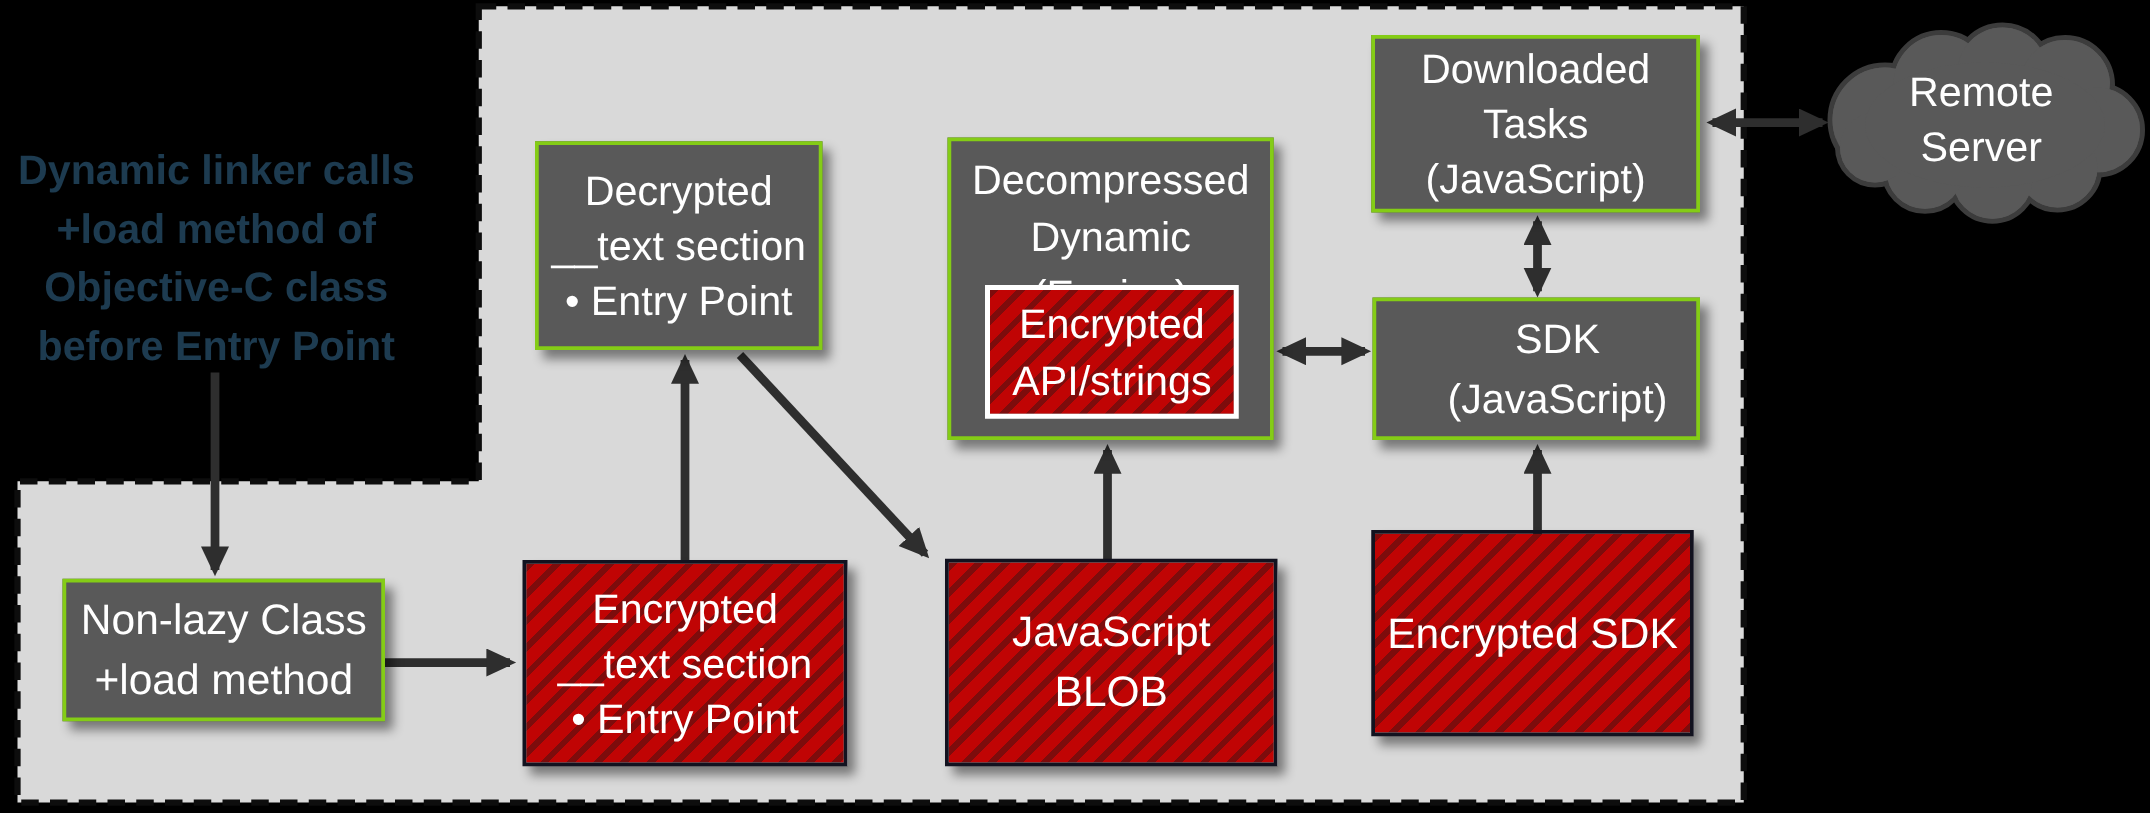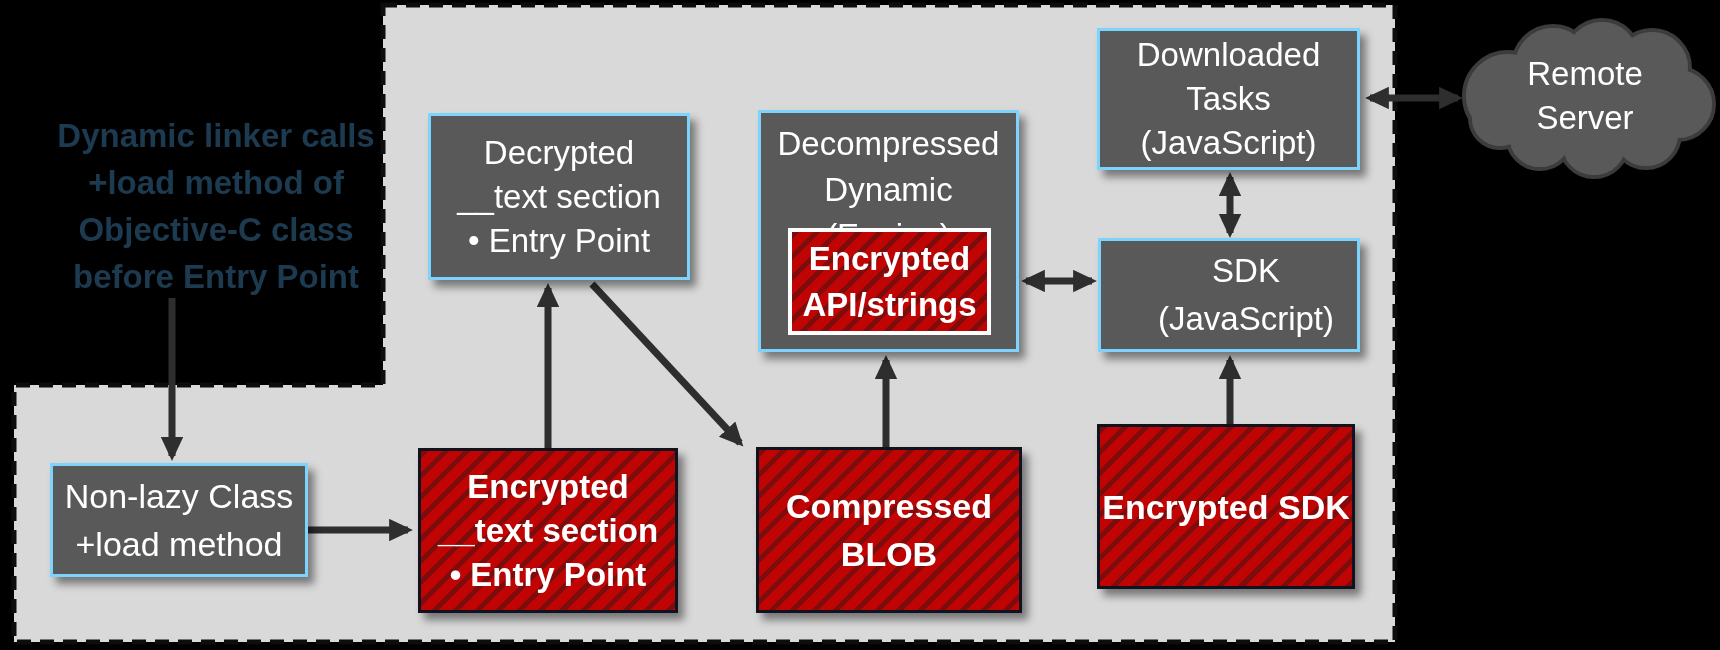--- a/index.html
+++ b/index.html
@@ -27,39 +27,38 @@
     position: absolute;
     box-sizing: border-box;
     display: flex;
     align-items: center;
     justify-content: center;
     text-align: center;
     color: #ffffff;
   }
   .gray {
     background: #595959;
-    border: 3px solid #7dd3fc;
+    border: 3px solid #84cc16;
     box-shadow: 6px 7px 8px rgba(0,0,0,0.45);
   }
   .red {
     background: repeating-linear-gradient(135deg, #7d0c0c 0 5px, #c00404 5px 15px);
     border: 3px solid #12121f;
     box-shadow: 6px 7px 8px rgba(0,0,0,0.45);
-    font-weight: bold;
   }
   .red.inner {
     border: 4px solid #ffffff;
     box-shadow: none;
   }
   .label {
     white-space: pre-line;
     font-size: 33px;
     line-height: 44px;
   }
-  #box-decrypted { left: 428px; top: 113px; width: 262px; height: 167px; }
+  #box-decrypted { left: 428px; top: 113px; width: 230px; height: 167px; }
   #box-plugin    { left: 758px; top: 110px; width: 261px; height: 242px;
                    align-items: flex-start; padding-top: 8px; }
   #box-plugin .label { line-height: 46px; }
   #box-api       { left: 27px; top: 115px; width: 203px; height: 107px; }
   #box-tasks     { left: 1097px; top: 28px;  width: 263px; height: 142px; }
   #box-sdk       { left: 1098px; top: 238px; width: 262px; height: 114px; padding-left: 34px; }
   #box-sdk .label { line-height: 48px; }
   #box-nonlazy   { left: 50px;  top: 463px; width: 258px; height: 114px; }
   #box-nonlazy .label { font-size: 34px; line-height: 48px; }
   #box-enctext   { left: 418px; top: 448px; width: 260px; height: 165px; }
@@ -69,21 +68,20 @@
   #box-encsdk .label { font-size: 34px; }
   #annotation {
     position: absolute;
     left: 8px; top: 112px; width: 330px;
     text-align: center;
     color: #1d3b50;
     font-size: 33px;
     font-weight: bold;
     line-height: 47px;
     white-space: pre-line;
-    margin-left: 43px;
   }
   #cloud-label {
     position: absolute;
     left: 1478px; top: 52px; width: 214px;
     text-align: center;
     color: #ffffff;
     font-size: 33px;
     line-height: 44px;
     white-space: pre-line;
   }
@@ -176,21 +174,21 @@
 +load method</div>
   </div>
 
   <div class="box red" id="box-enctext">
     <div class="label">Encrypted
 __text section
 •  Entry Point</div>
   </div>
 
   <div class="box red" id="box-blob">
-    <div class="label">Compressed
+    <div class="label">JavaScript
 BLOB</div>
   </div>
 
   <div class="box red" id="box-encsdk">
     <div class="label">Encrypted SDK</div>
   </div>
 
   <div id="cloud-label">Remote
 Server</div>
 

